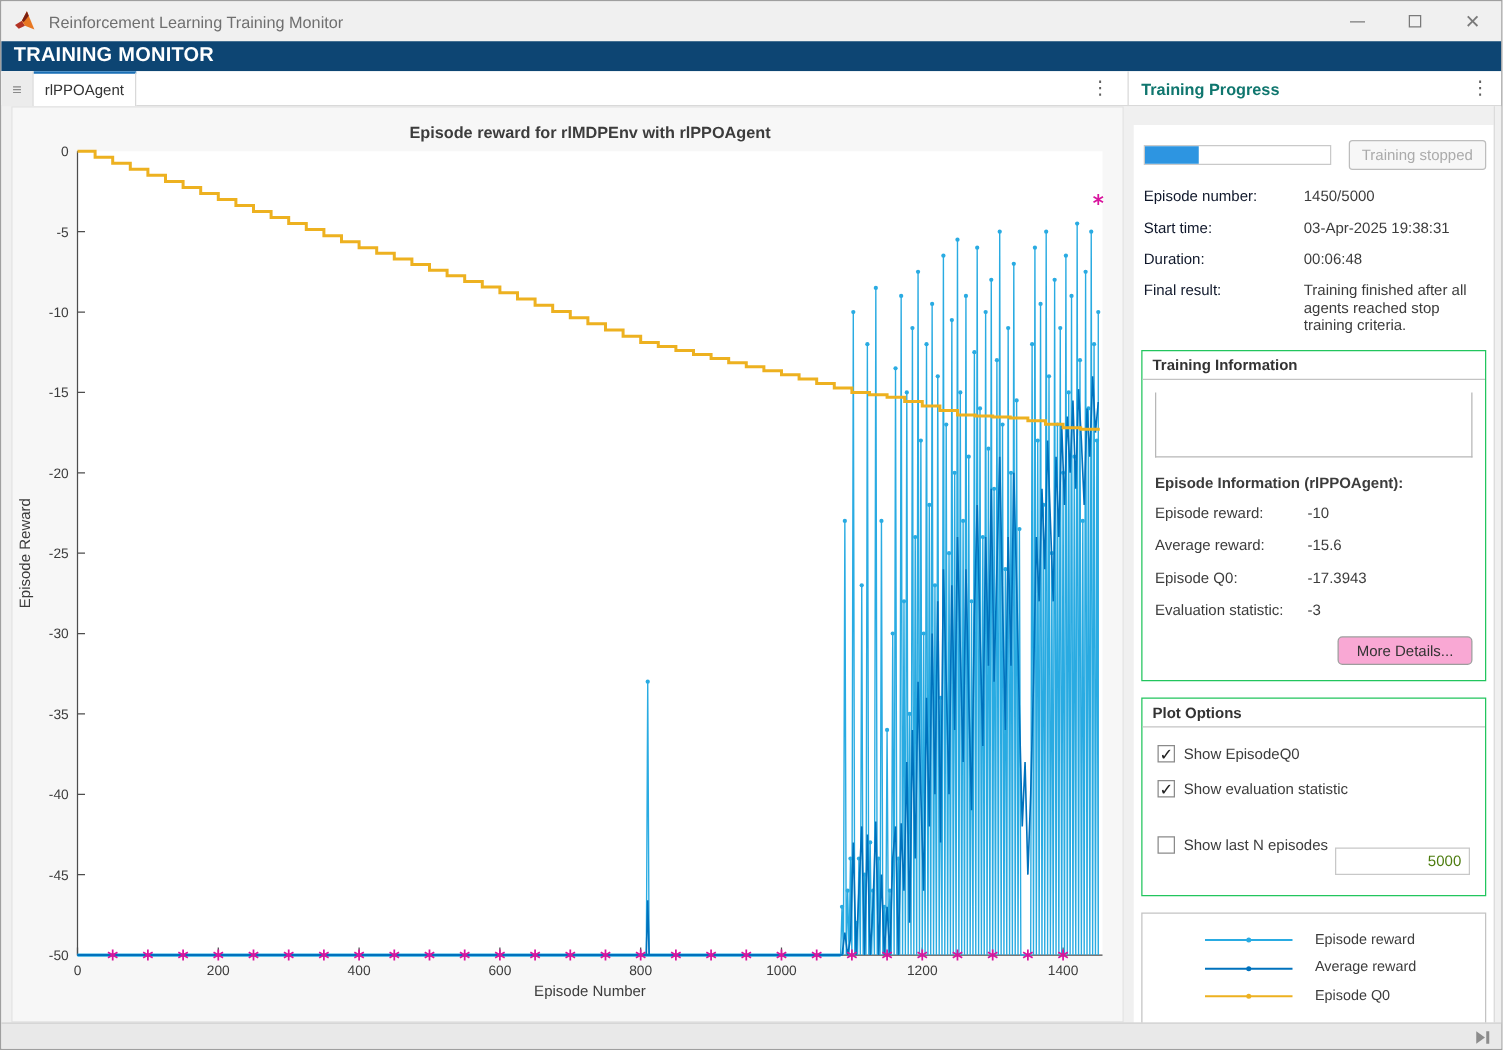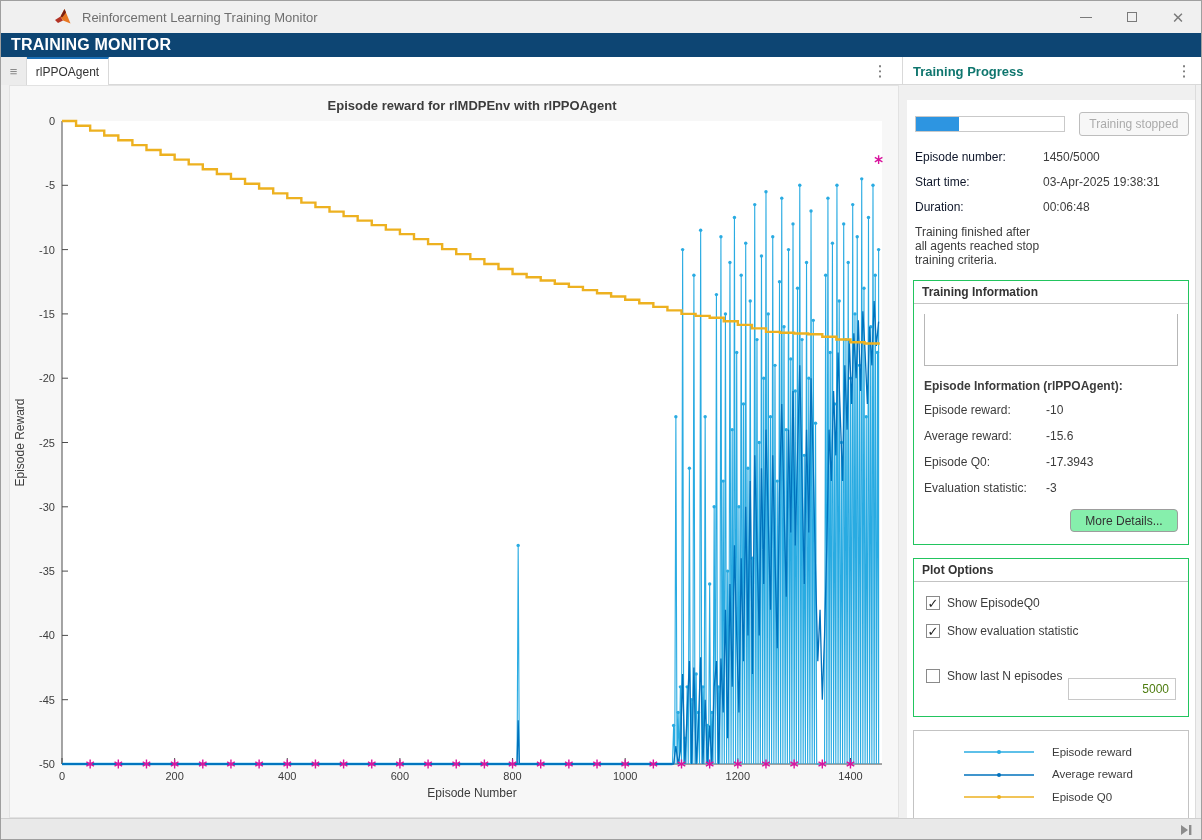--- a/index.html
+++ b/index.html
@@ -2,21 +2,21 @@
 <html><head>
 <meta charset="utf-8">
 <style>
   * { margin:0; padding:0; box-sizing:border-box; }
   html,body { background:#d7d7d7; font-family:"Liberation Sans", sans-serif; }
   #window {
     position:relative; width:1202px; height:840px; background:#f0f0f0;
     border:1px solid #9f9f9f; overflow:hidden; font-size:12px; color:#3c3c3c;
   }
   
-  #titlebar { position:absolute; left:0; top:0; width:100%; height:32px; background:#f0f0f0; display:flex; align-items:center;padding-left:43px; }
+  #titlebar { position:absolute; left:0; top:0; width:100%; height:32px; background:#f0f0f0; display:flex; align-items:center; }
   #titlebar .title { color:#6f6f6f; font-size:13px; margin-left:8px; }
   #app-logo { width:20px; height:18px; margin-left:10px; }
   .win-controls { position:absolute; right:0; top:0; height:32px; display:flex; }
   .win-btn { width:46px; height:32px; display:flex; align-items:center; justify-content:center; color:#7a7a7a; cursor:default; }
   .glyph-min { width:12px; height:0; border-top:1.6px solid #7a7a7a; display:block; }
   .glyph-max { width:10px; height:10px; border:1.4px solid #7a7a7a; display:block; }
   .glyph-close { font-size:15px; line-height:1; color:#7a7a7a; }
   
   #ribbon { position:absolute; left:0; top:32px; width:100%; height:24px; background:#0d4573; color:#fff; display:flex; align-items:center; }
   #ribbon span { font-size:16px; font-weight:bold; letter-spacing:.2px; margin-left:10px; }
@@ -47,21 +47,21 @@
   .groupbox { border:1px solid #22c55e; margin-top:13px; background:#fff; }
   .groupbox .gb-head { font-weight:bold; font-size:12px; padding:4px 8px; border-bottom:1px solid #c3c3c3; color:#333; }
   .gb-body { padding:10px; }
   table.agents { width:100%; border-collapse:collapse; border:1px solid #b7b7b7; }
   table.agents th { text-align:left; font-size:12px; padding:4px 6px; border:1px solid #b7b7b7; background:#fff; }
   table.agents td { font-size:12px; padding:4px 6px; }
   tr.sel { background:#2d95e1; color:#fff; font-weight:bold; }
   #table-filler { height:52px; border:1px solid #b7b7b7; border-top:none; }
   .ep-title { font-weight:bold; margin:13px 0 10px 0; }
   .stats { display:grid; grid-template-columns:122px 1fr; row-gap:12px; }
-  #more-btn { margin:14px 0 2px auto; display:block; width:108px; height:23px; border:1px solid #9d9d9d; border-radius:4px; background:#86efac; color:#333; font-size:12px; font-family:"Liberation Sans",sans-serif; }
+  #more-btn { margin:14px 0 2px auto; display:block; width:108px; height:23px; border:1px solid #9d9d9d; border-radius:4px; background:#f9a8d4; color:#333; font-size:12px; font-family:"Liberation Sans",sans-serif; }
   .cb-row { display:flex; align-items:center; margin:10px 2px 14px 2px; }
   .cb-box { width:14px; height:14px; border:1px solid #8a8a8a; background:#fff; display:inline-flex; align-items:center; justify-content:center; font-size:13px; line-height:1; color:#222; margin-right:7px; flex:none; }
   .cb-lab { font-size:12px; color:#3c3c3c; }
   #n-input { margin-left:auto; width:108px; height:22px; border:1px solid #c8c8c8; background:#fff; color:#4d7c0f; font-size:12px; text-align:right; padding-right:6px; font-family:"Liberation Sans",sans-serif;margin-top:26px; }
   #legendbox { border:1px solid #c3c3c3; margin-top:13px; padding:10px 0 12px 0; background:#fff; }
   .lg-row { display:flex; align-items:center; margin:4px 0 8px 46px; }
   .lg-sample { width:78px; height:14px; flex:none; margin-right:14px; }
   .lg-lab { font-size:11.5px; color:#3c3c3c; line-height:1.25; }
   
   #statusbar { position:absolute; left:0; top:817px; width:1202px; height:22px; background:#e9e9e9; border-top:1px solid #cfcfcf; }
@@ -290,20 +290,21 @@
         <div id="stop-btn">Training stopped</div>
       </div>
 
       <div class="fields" id="fields">
           <div class="lab">Episode number:</div>
           <div class="val">1450/5000</div>
           <div class="lab">Start time:</div>
           <div class="val">03-Apr-2025 19:38:31</div>
           <div class="lab">Duration:</div>
           <div class="val">00:06:48</div>
+          <div class="lab">Final result:</div>
           <div class="val">Training finished after all agents reached stop training criteria.</div>
         </div>
 
       <div class="groupbox">
         <div class="gb-head">Training Information</div>
         <div class="gb-body">
           <div id="table-filler"></div>
           <div class="ep-title">Episode Information (rlPPOAgent):</div>
           <div class="stats" id="stats">
               <div>Episode reward:</div>

